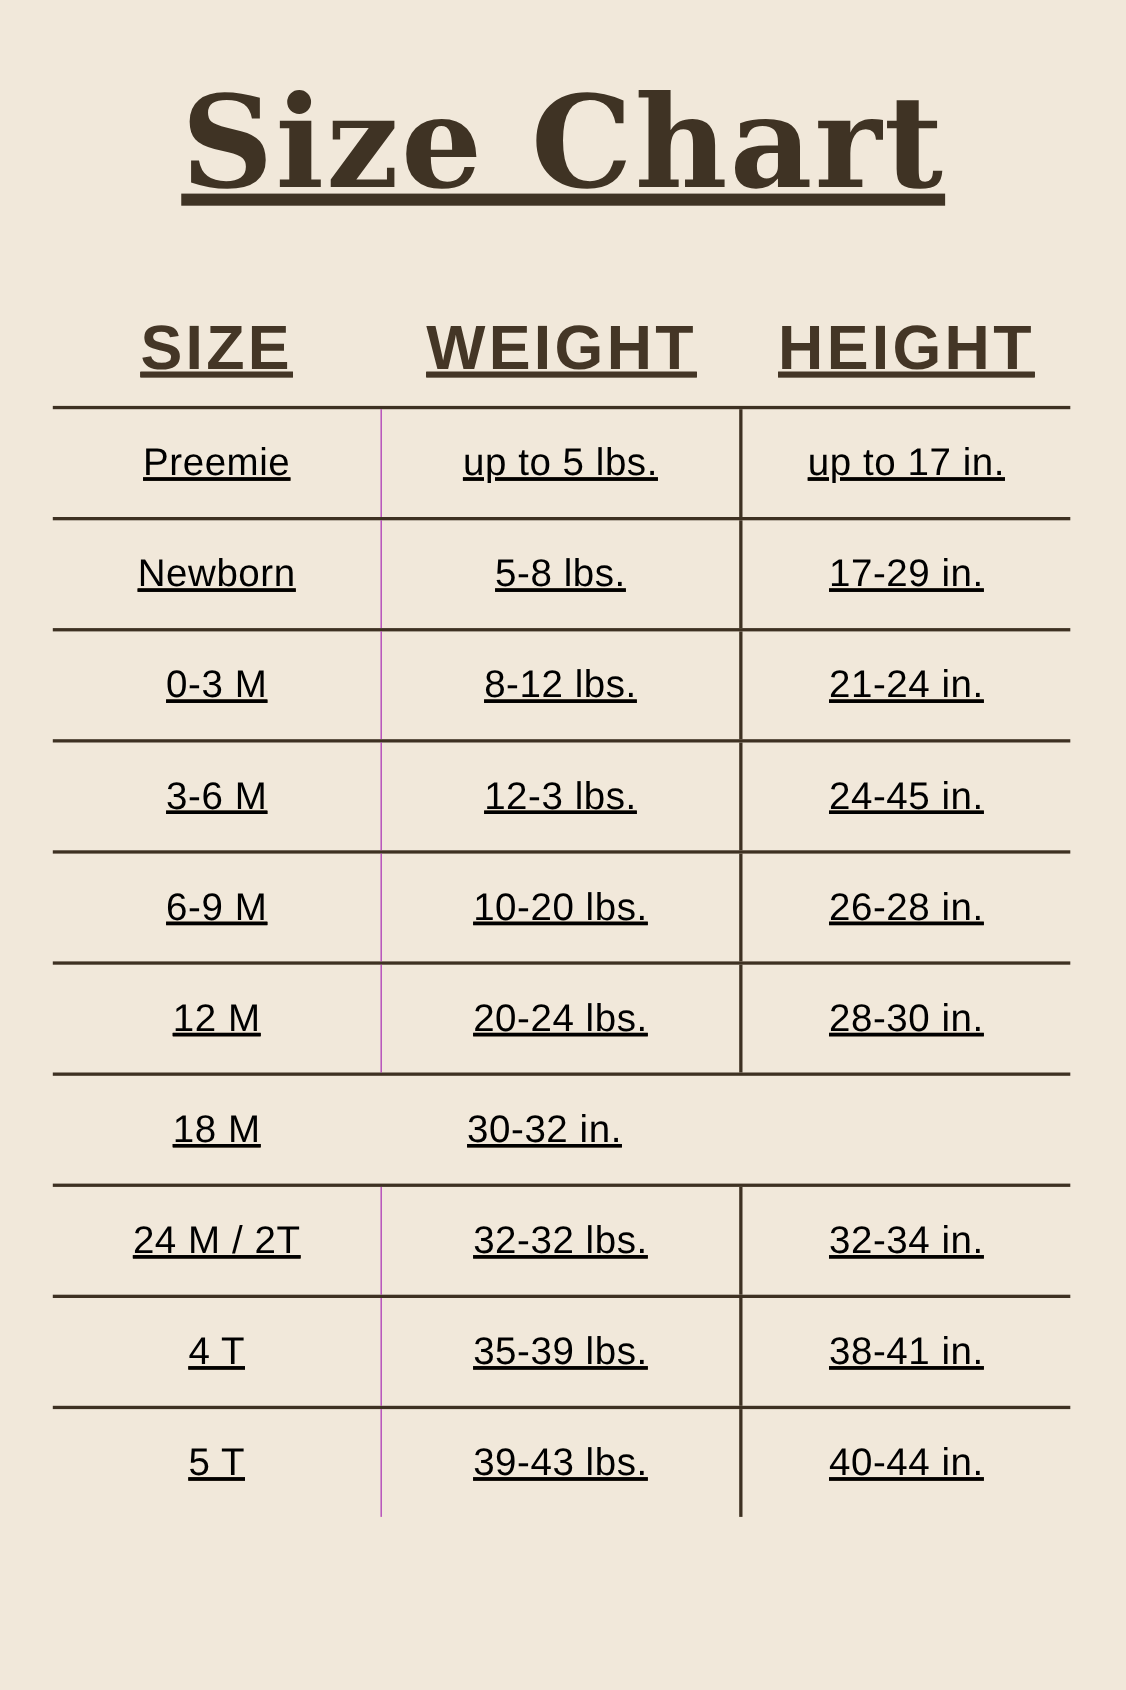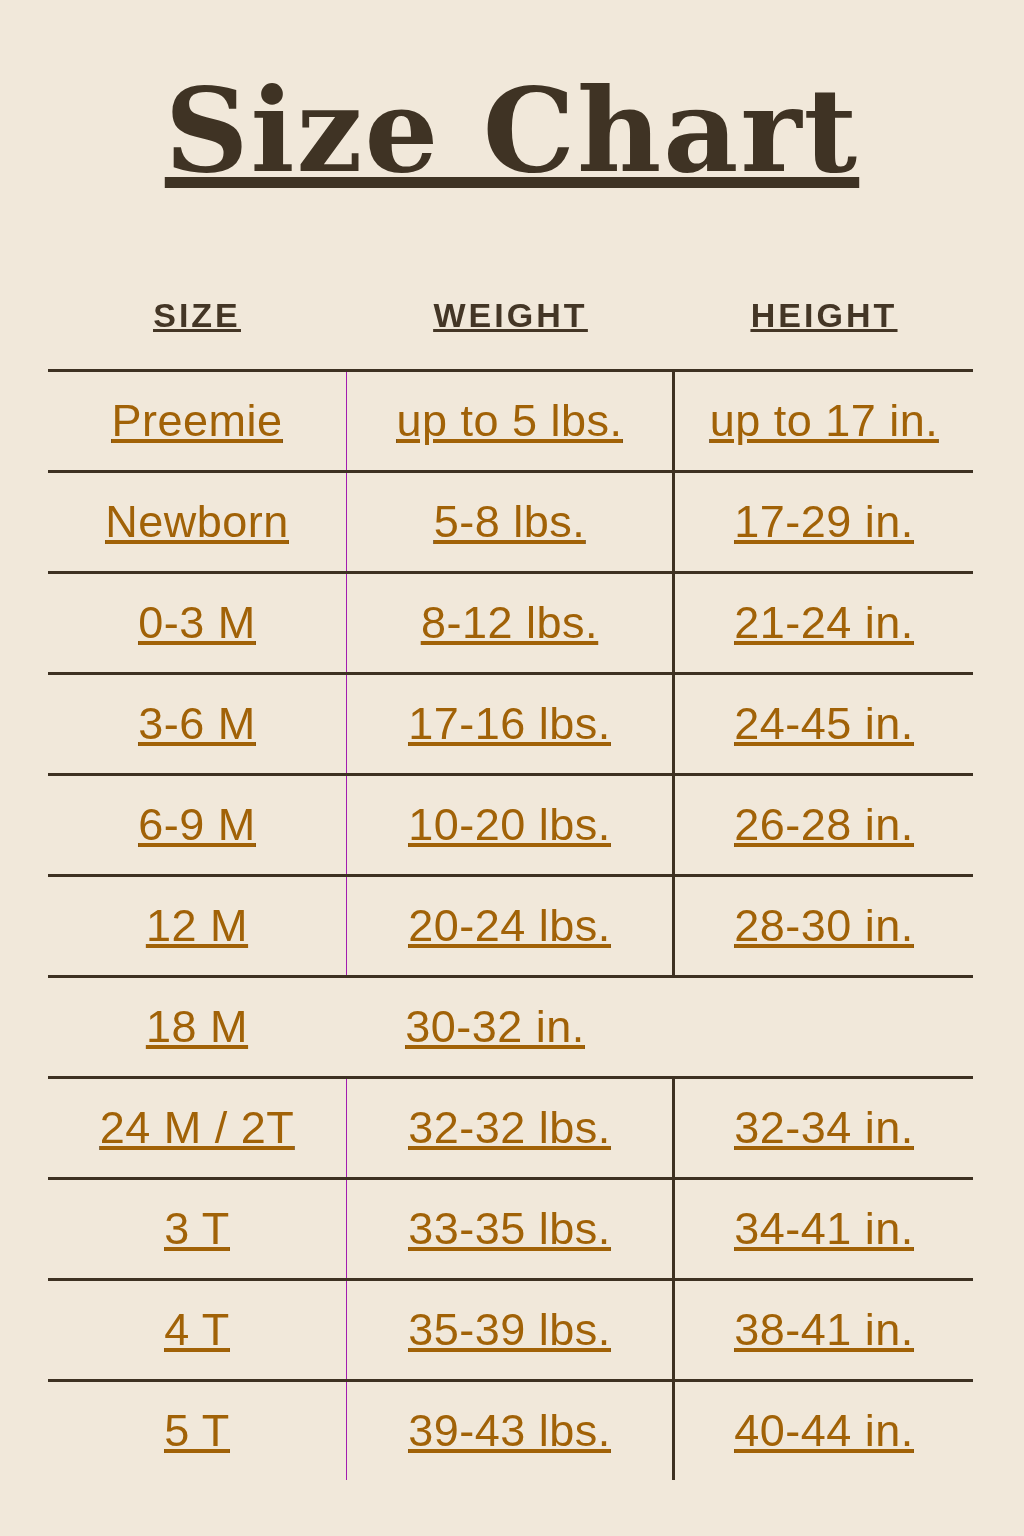--- a/index.html
+++ b/index.html
@@ -44,39 +44,39 @@
     display: flex;
     height: 93px;
     align-items: center;
   }
 
   .th {
     display: flex;
     align-items: center;
     justify-content: center;
     font-weight: 700;
-    font-size: 34px;
+    font-size: 57px;
     letter-spacing: 3px;
     color: #443626;
     padding-bottom: 14px;
   }
 
   .row {
     display: flex;
     border-top: 3px solid #3e3122;
     height: 101px;
   }
 
   .cell {
     display: flex;
     align-items: center;
     justify-content: center;
-    font-size: 45px;
+    font-size: 35px;
     letter-spacing: 0.5px;
-    color: #a16207;
+    color: #000000;
   }
 
   .c1, .th.c1 { width: 298px; }
   .c2, .th.c2 { width: 329px; }
   .c3, .th.c3 { width: 298px; }
 
   .row .c2 {
     border-left: 1px solid #a21caf;
     border-right: 3px solid #3e3122;
   }
@@ -111,21 +111,21 @@
       </div>
 
       <div class="row">
         <div class="cell c1">0-3 M</div>
         <div class="cell c2">8-12 lbs.</div>
         <div class="cell c3">21-24 in.</div>
       </div>
 
       <div class="row">
         <div class="cell c1">3-6 M</div>
-        <div class="cell c2">17-16 lbs.</div>
+        <div class="cell c2">12-3 lbs.</div>
         <div class="cell c3">24-45 in.</div>
       </div>
 
       <div class="row">
         <div class="cell c1">6-9 M</div>
         <div class="cell c2">10-20 lbs.</div>
         <div class="cell c3">26-28 in.</div>
       </div>
 
       <div class="row">
@@ -138,25 +138,20 @@
         <div class="cell c1">18 M</div>
         <div class="cell c3">30-32 in.</div>
       </div>
 
       <div class="row">
         <div class="cell c1">24 M / 2T</div>
         <div class="cell c2">32-32 lbs.</div>
         <div class="cell c3">32-34 in.</div>
       </div>
 
-      <div class="row">
-        <div class="cell c1">3 T</div>
-        <div class="cell c2">33-35 lbs.</div>
-        <div class="cell c3">34-41 in.</div>
-      </div>
 
       <div class="row">
         <div class="cell c1">4 T</div>
         <div class="cell c2">35-39 lbs.</div>
         <div class="cell c3">38-41 in.</div>
       </div>
 
       <div class="row">
         <div class="cell c1">5 T</div>
         <div class="cell c2">39-43 lbs.</div>

